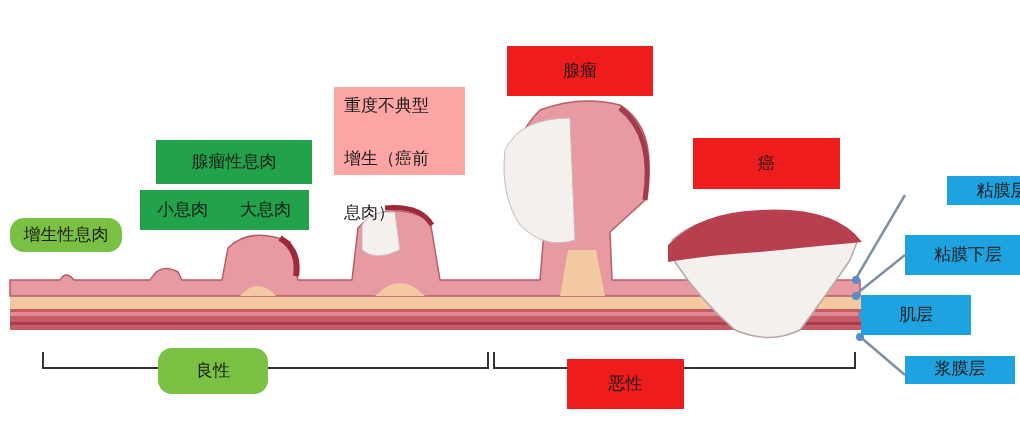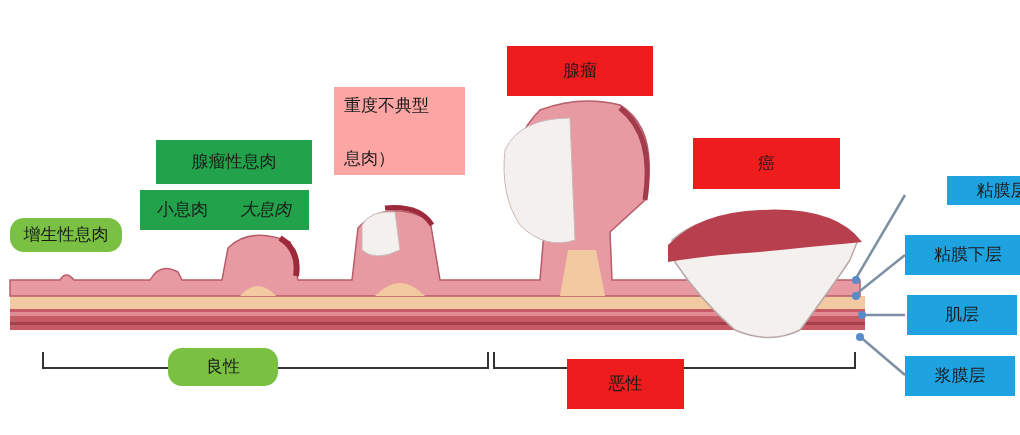--- a/index.html
+++ b/index.html
@@ -55,29 +55,30 @@
     <circle cx="856" cy="296" r="4"></circle>
     <circle cx="862" cy="315" r="4"></circle>
     <circle cx="860" cy="337" r="4"></circle>
   </g>
 </svg>
 
 <div class="box lg" style="left:10px;top:218px;width:112px;height:34px;">增生性息肉</div>
 
 <div class="box dg" style="left:132px;top:140px;width:156px;height:44px;margin-left:24px;">腺瘤性息肉</div>
 <div class="box dg" style="left:140px;top:190px;width:85px;height:40px;">小息肉</div>
-<div class="box dg" style="left:222px;top:190px;width:87px;height:40px;font-style:italic;">大息肉</div>
+<div class="box dg" style="left:222px;top:190px;width:87px;height:40px;">大息肉</div>
 
 <div class="box yl" style="left:334px;top:87px;width:131px;height:88px;flex-direction:column;">
   <span>重度不典型</span>
+  <span>增生（癌前</span>
   <span>息肉）</span>
 </div>
 
 <div class="box rd" style="left:507px;top:46px;width:146px;height:50px;">腺瘤</div>
 <div class="box rd" style="left:693px;top:138px;width:147px;height:51px;">癌</div>
 
-<div class="box lg" style="left:168px;top:348px;width:110px;height:38px;">良性</div>
+<div class="box lg" style="left:158px;top:348px;width:110px;height:46px;">良性</div>
 <div class="box rd" style="left:567px;top:359px;width:117px;height:50px;">恶性</div>
 
 <div class="box bl" style="left:947px;top:176px;width:110px;height:29px;">粘膜层</div>
 <div class="box bl" style="left:905px;top:235px;width:126px;height:40px;">粘膜下层</div>
-<div class="box bl" style="left:907px;top:295px;width:110px;height:40px;">肌层</div>
-<div class="box bl" style="left:905px;top:356px;width:110px;height:40px;">浆膜层</div>
+<div class="box bl" style="left:861px;top:295px;width:110px;height:40px;">肌层</div>
+<div class="box bl" style="left:905px;top:356px;width:110px;height:28px;font-family:Liberation Mono, monospace;">浆膜层</div>
 
 </body></html>

